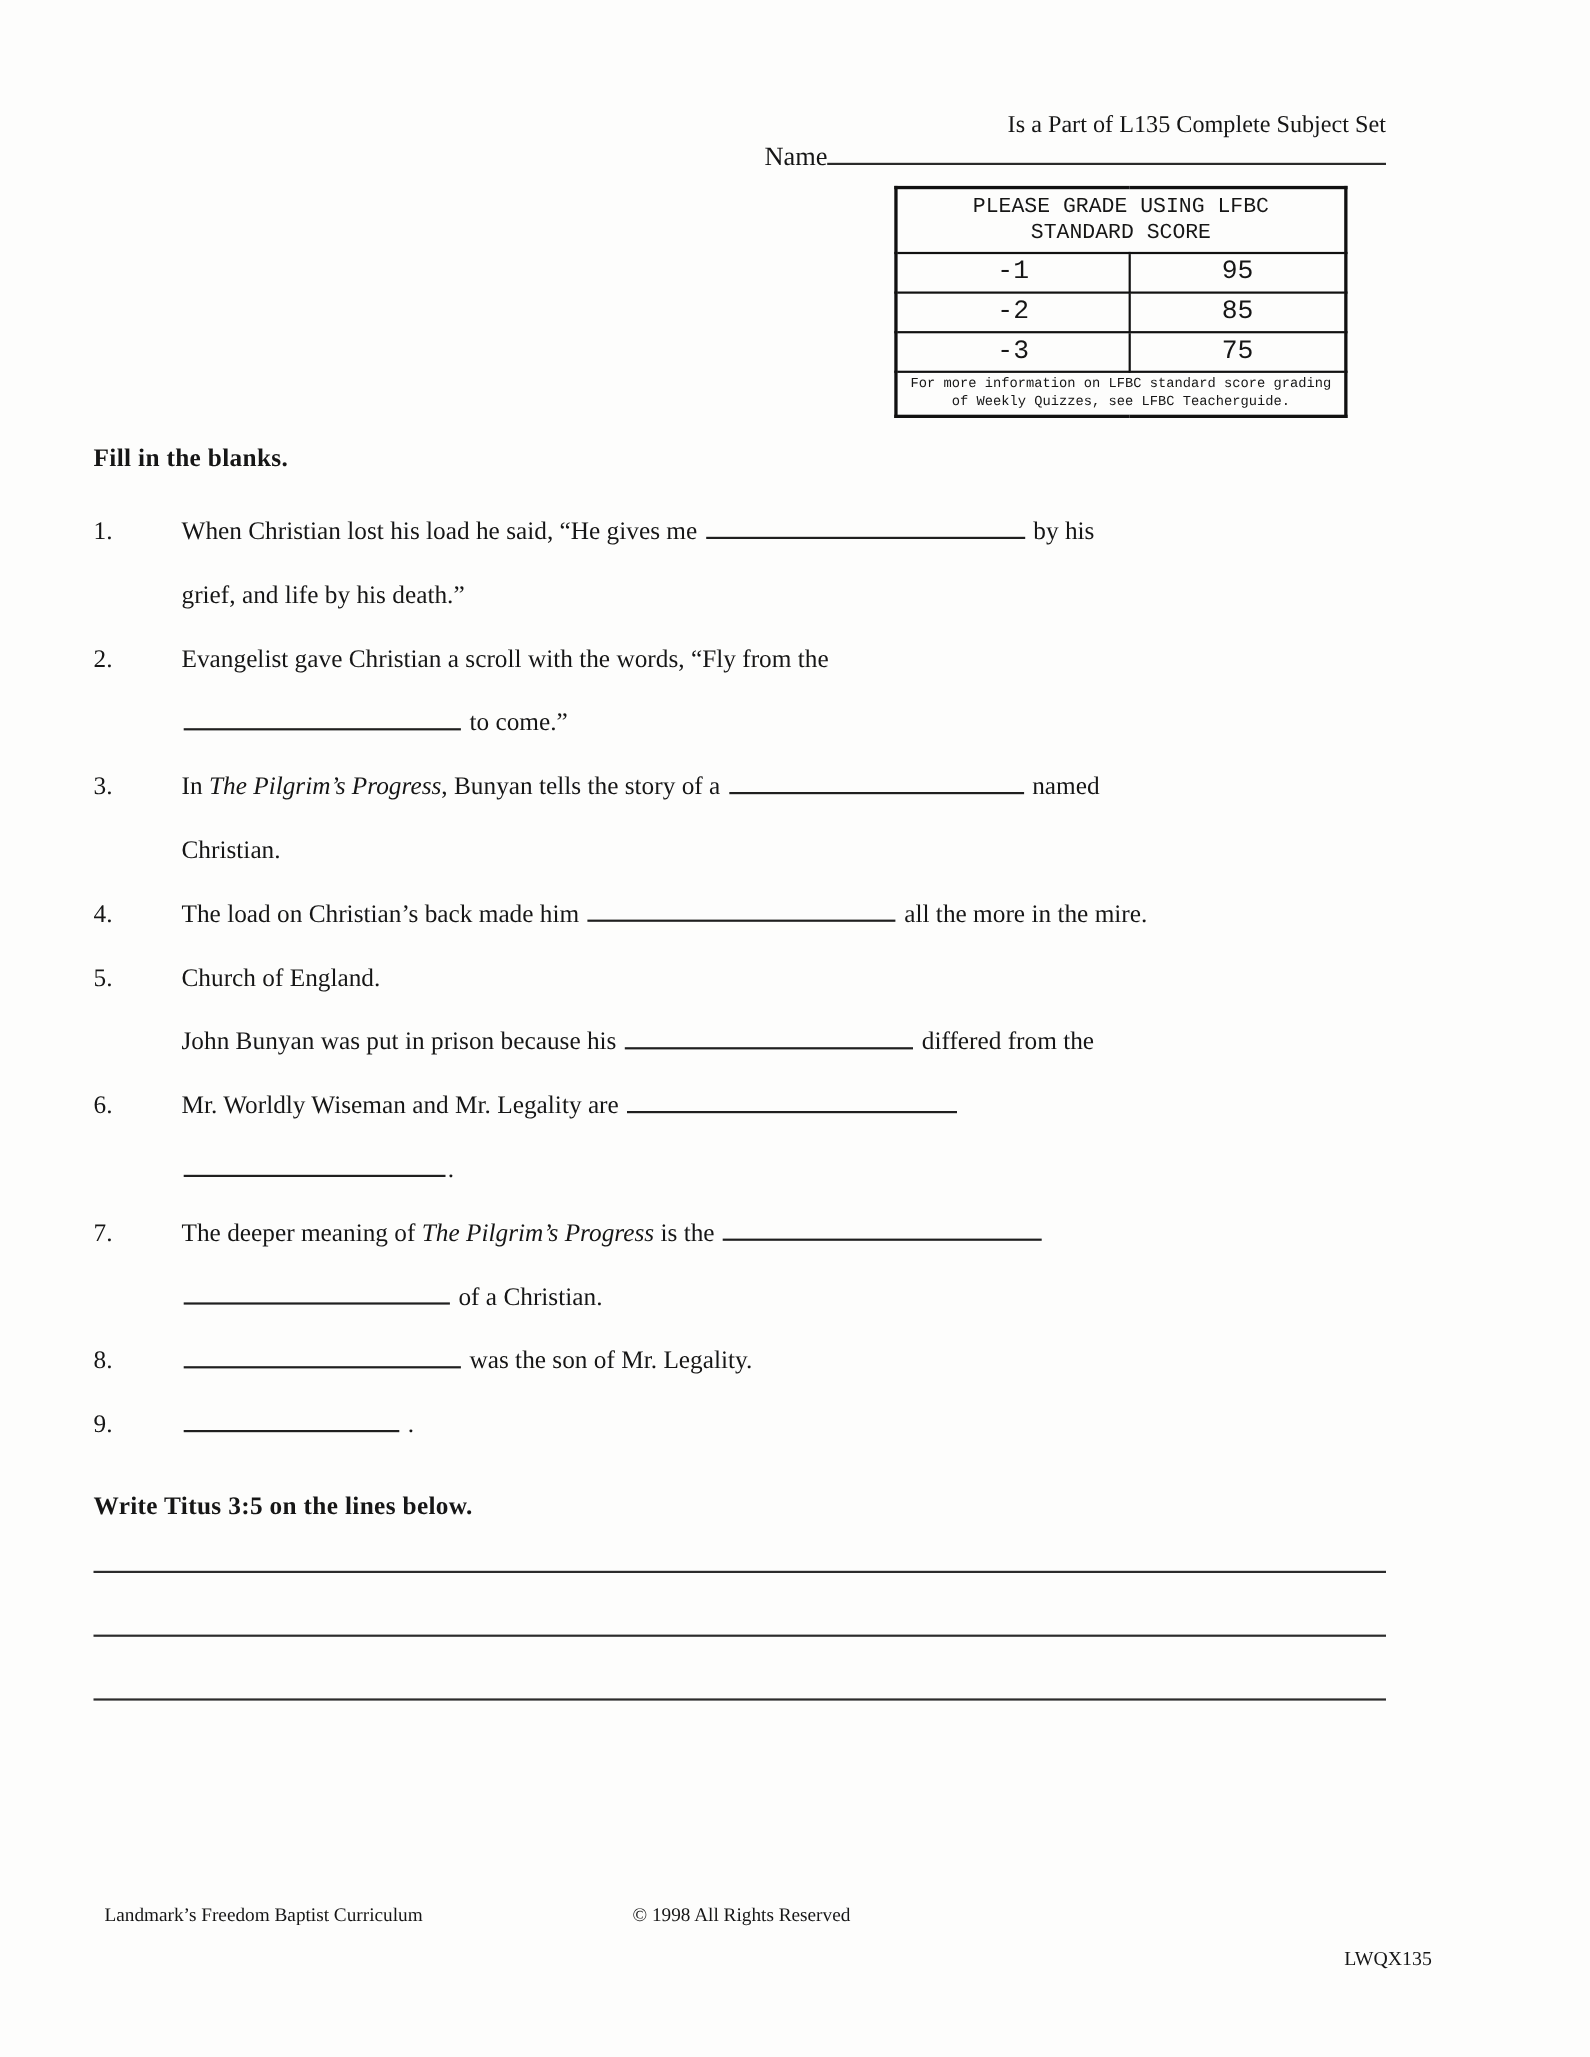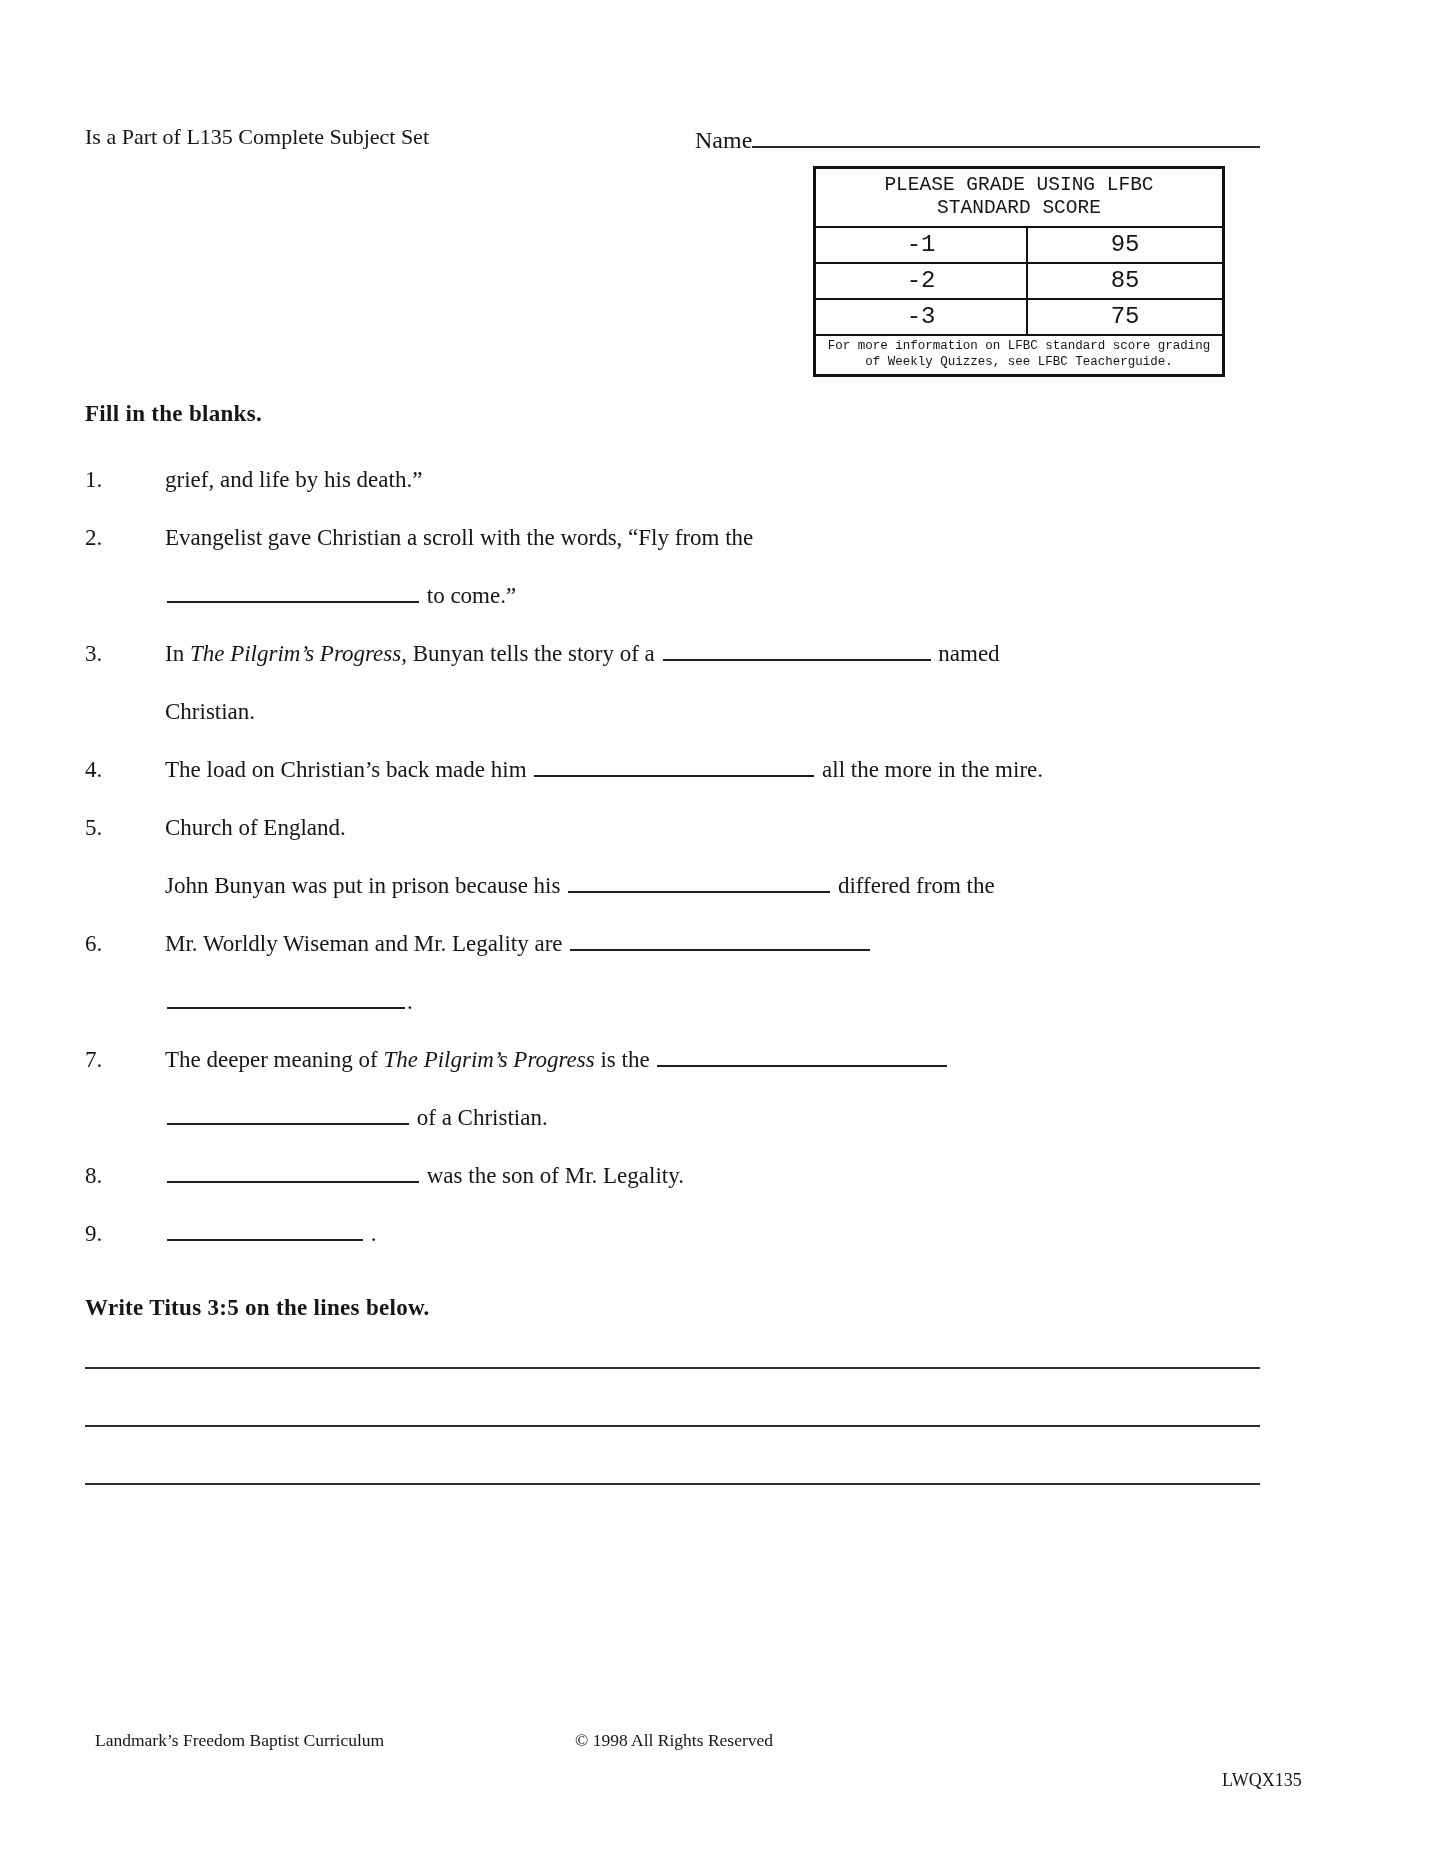--- a/index.html
+++ b/index.html
@@ -18,23 +18,23 @@
     padding: 100px 185px 0 85px;
   }
   .title {
     font-size: 34px;
     font-weight: bold;
     letter-spacing: 0.5px;
     margin: 0;
   }
   .subrow {
     display: flex;
-    align-items: flex-start;
-    margin-top: 24px;
+    align-items: flex-end;
     font-size: 22px;
+    flex-direction: column;
   }
   .name-area {
     margin-left: auto;
     display: flex;
     align-items: baseline;
     width: 565px;
   }
   .name-label { font-size: 24px; }
   .name-line {
     flex: 1;
@@ -167,20 +167,21 @@
       </tbody>
     </table>
   </div>
 
   <div class="instructions">Fill in the blanks.</div>
 
   <div class="questions">
   <div class="question">
     <span class="qnum">1.</span>
     <div class="qbody">
+          <div class="qline"><span>When Christian lost his load he said, “He gives me </span><span class="blank" style="width: 290px;"></span><span> by his</span></div>
           <div class="qline"><span>grief, and life by his death.”</span></div>
         </div>
   </div>
 
   <div class="question">
     <span class="qnum">2.</span>
     <div class="qbody">
           <div class="qline"><span>Evangelist gave Christian a scroll with the words, “Fly from the</span></div>
           <div class="qline"><span class="blank" style="width: 252px;"></span><span> to come.”</span></div>
         </div>

